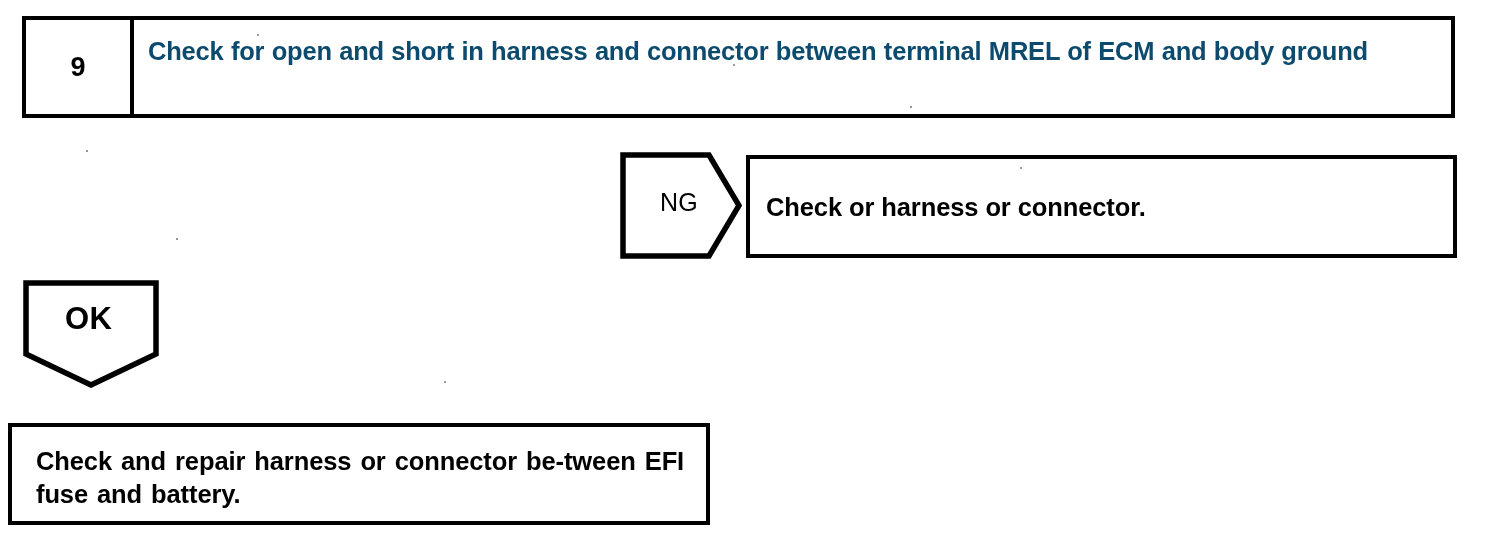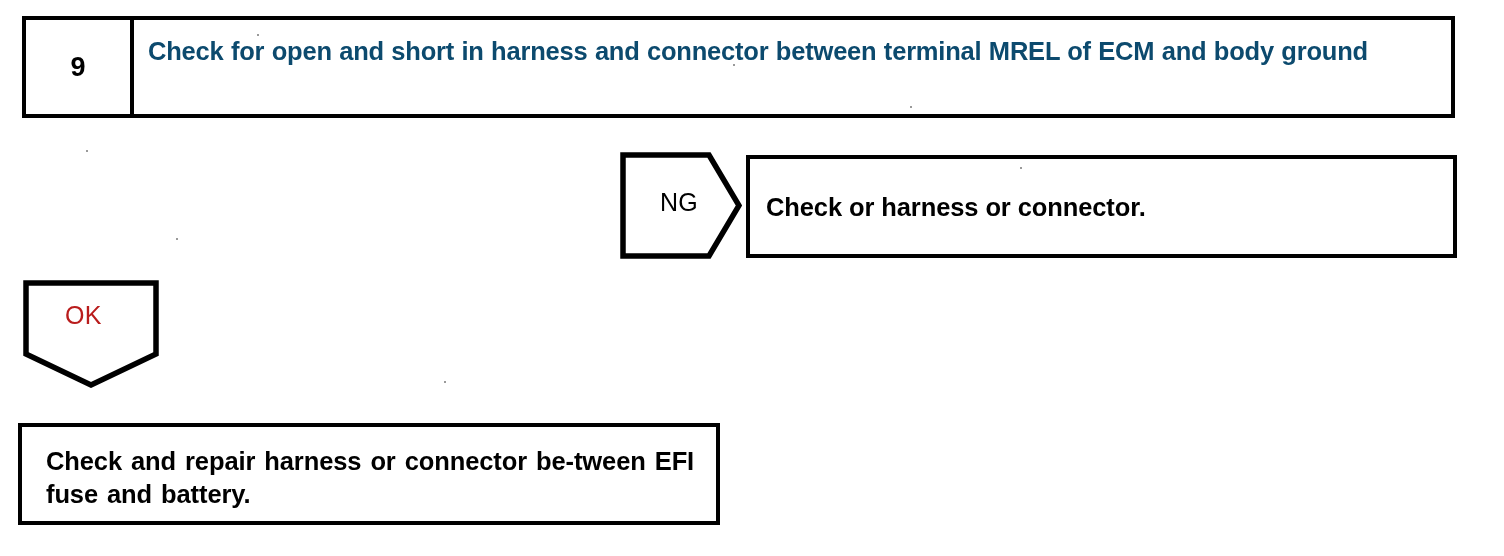--- a/index.html
+++ b/index.html
@@ -119,31 +119,31 @@
   }
   .ok-arrow svg {
     display: block;
     width: 136px;
     height: 108px;
   }
   .ok-label {
     position: absolute;
     left: 65px;
     top: 303px;
-    font-size: 25px;
-    font-weight: normal;
-    color: #b91c1c;
+    font-size: 31px;
+    font-weight: bold;
+    color: #000000;
     letter-spacing: 0.3px;
     line-height: 1;
   }
 
   
   .final-box {
     position: absolute;
-    left: 18px;
+    left: 8px;
     top: 423px;
     width: 702px;   
     height: 102px;  
     box-sizing: border-box;
     border: 4px solid #000000;
     background: #ffffff;
     padding: 18px 12px 0 24px;
   }
   .final-text {
     font-size: 25.5px;

